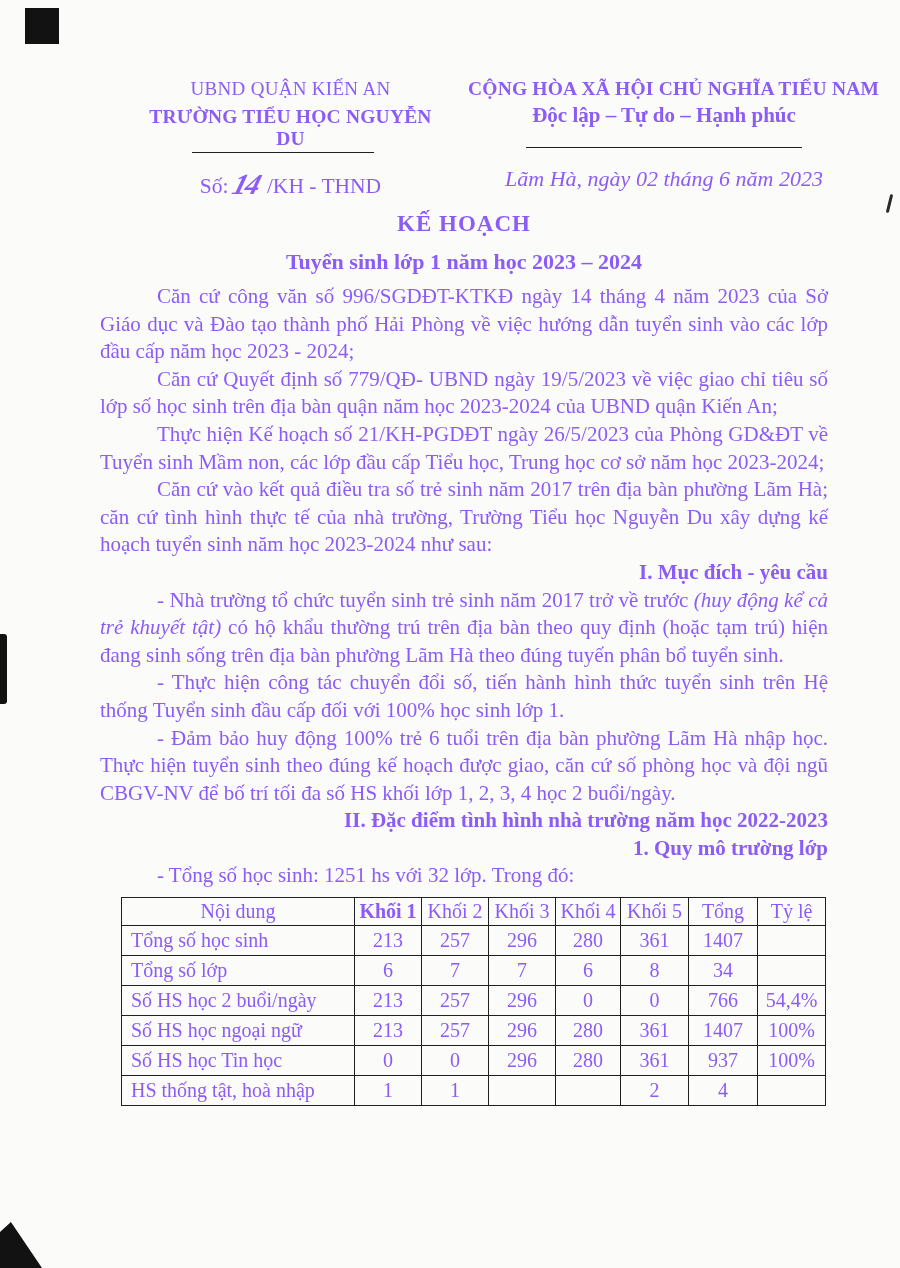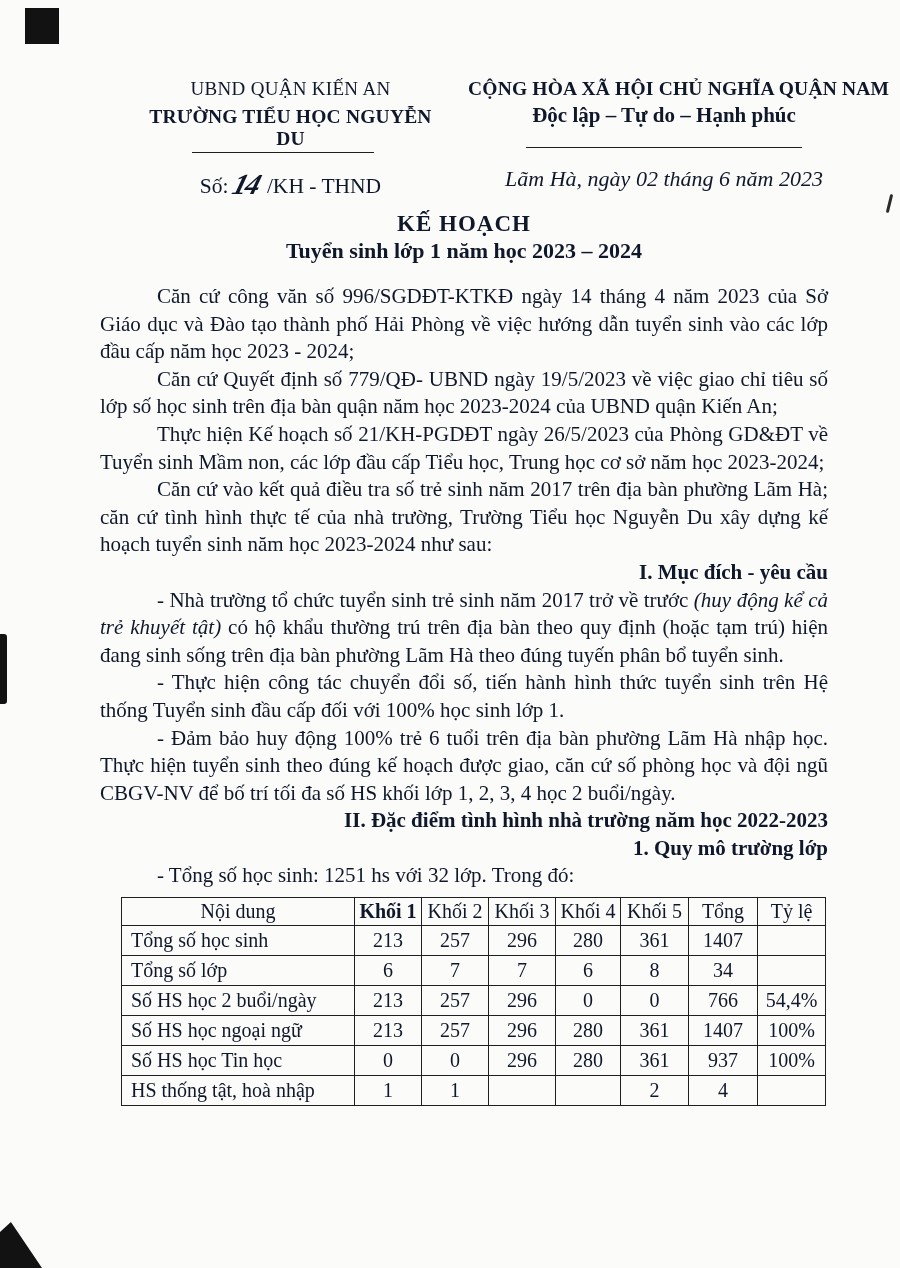--- a/index.html
+++ b/index.html
@@ -1,21 +1,21 @@
 <!DOCTYPE html>
 <html><head>
 <meta charset="utf-8">
 <style>
   html,body { margin:0; padding:0; background:#e8e8e6; }
   .page {
     position:relative;
     width:900px; height:1268px;
     margin:0 auto;
     background:#fbfbf9;
-    color:#0f172a;
+    color:#8b5cf6;
     font-family:"Liberation Serif","DejaVu Serif",serif;
     overflow:hidden;
   }
 
   
   .artifact { position:absolute; background:#121212; }
   .artifact-square { left:25px; top:8px; width:34px; height:36px; }
   .artifact-leftbar { left:0; top:634px; width:7px; height:70px; border-radius:0 3px 3px 0; }
   .artifact-corner { left:0; top:1222px; width:42px; height:46px;
     clip-path:polygon(0 22%, 26% 0, 100% 100%, 0 100%); }
@@ -33,21 +33,21 @@
 
   .hdr-right { position:absolute; left:468px; top:78px; width:392px; text-align:center; }
   .nat1 { font-size:19.5px; font-weight:bold; letter-spacing:.2px; white-space:nowrap; }
   .motto { display:inline-block; font-size:21px; font-weight:bold; margin-top:3px;
     border-bottom:1.8px solid #1f1f1f; padding:0 6px 19px; }
   .dateline { margin-top:18px; font-style:italic; font-size:22px; white-space:nowrap; }
 
   
   .title-block { position:absolute; top:211px; left:100px; width:728px; text-align:center; }
   .t1 { font-size:23px; font-weight:bold; letter-spacing:1px; }
-  .t2 { font-size:22px; font-weight:bold; margin-top:1px; }
+  .t2 { font-size:22px; font-weight:bold; margin-top:12px; }
 
   
   .content { position:absolute; top:283px; left:100px; width:728px; }
   .content p { margin:0; font-size:21px; line-height:27.6px; text-align:justify; text-indent:57px; }
   .content p.head-p { font-weight:bold; text-align:right; }
   .ital { font-style:italic; }
 
   
   .stats-table { border-collapse:collapse; margin:7px 0 0 21px; table-layout:fixed; }
   .stats-table td { border:1.7px solid #1f1f1f; font-size:20px; text-align:center;
@@ -70,21 +70,21 @@
   <div class="hdr-left">
     <div class="org1">UBND QUẬN KIẾN AN</div>
     <div class="org2">TRƯỜNG TIỂU HỌC NGUYỄN DU</div>
     <div class="org-underline"></div>
     <div class="doc-no">
       <span>Số:</span><span class="hand-number">14</span> <span>/KH - THND</span>
     </div>
   </div>
 
   <div class="hdr-right">
-    <div class="nat1">CỘNG HÒA XÃ HỘI CHỦ NGHĨA QUẬN NAM</div>
+    <div class="nat1">CỘNG HÒA XÃ HỘI CHỦ NGHĨA TIỂU NAM</div>
     <div><span class="motto">Độc lập – Tự do – Hạnh phúc</span></div>
     <div class="dateline">Lãm Hà, ngày 02 tháng 6 năm 2023</div>
   </div>
 
   <div class="title-block">
     <div class="t1">KẾ HOẠCH</div>
     <div class="t2">Tuyển sinh lớp 1 năm học 2023 – 2024</div>
   </div>
 
   <div class="content">

